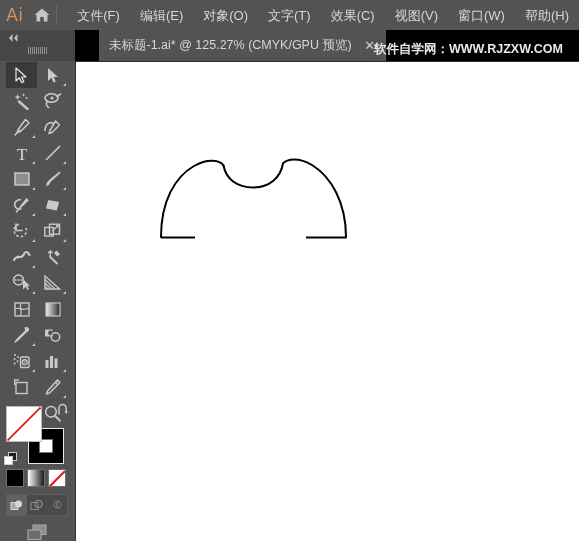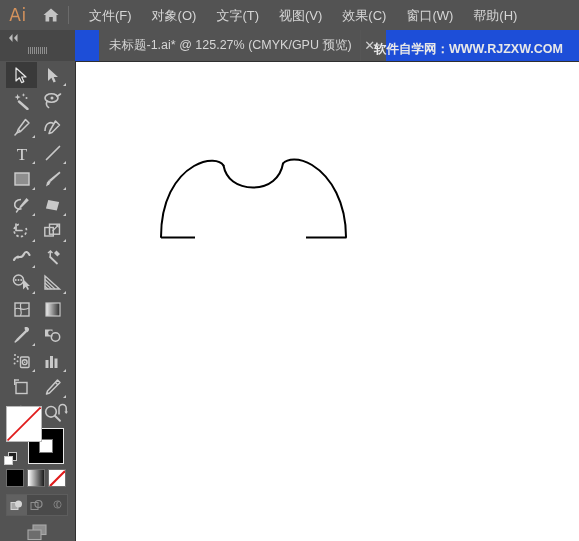--- a/index.html
+++ b/index.html
@@ -59,21 +59,21 @@
     padding: 4px 10px;
     white-space: nowrap;
     line-height: 1;
   }
 
   
   .tabbar {
     position: absolute;
     left: 0; top: 30px;
     width: 579px; height: 31px;
-    background: #1d4ed8;
+    background: #000000;
   }
   .tab-left-strip {
     position: absolute;
     left: 0; top: 0;
     width: 75px; height: 31px;
     background: #474747;
     border-bottom: 1px solid #2e2e2e;
   }
   .collapse-arrows {
     position: absolute;
@@ -280,24 +280,25 @@
   <div class="menubar">
     <div class="ai-logo">Ai</div>
     <div class="home-btn">
       <svg width="18" height="16" viewBox="0 0 18 16">
         <path d="M9 1.5 L16.5 8 L14.5 8 L14.5 14.5 L10.8 14.5 L10.8 10 L7.2 10 L7.2 14.5 L3.5 14.5 L3.5 8 L1.5 8 Z" fill="#c4c4c4"></path>
       </svg>
     </div>
     <div class="menu-sep"></div>
     <div class="menu-items">
       <div class="menu-item">文件(F)</div>
+      <div class="menu-item">编辑(E)</div>
       <div class="menu-item">对象(O)</div>
       <div class="menu-item">文字(T)</div>
+      <div class="menu-item">效果(C)</div>
       <div class="menu-item">视图(V)</div>
-      <div class="menu-item">效果(C)</div>
       <div class="menu-item">窗口(W)</div>
       <div class="menu-item">帮助(H)</div>
     </div>
   </div>
 
   <div class="tabbar">
     <div class="tab-left-strip">
       <div class="collapse-arrows">
         <svg width="16" height="10" viewBox="0 0 16 10">
           <path d="M6.5 1 L3 5 L6.5 9 Z" fill="#bdbdbd"></path>

